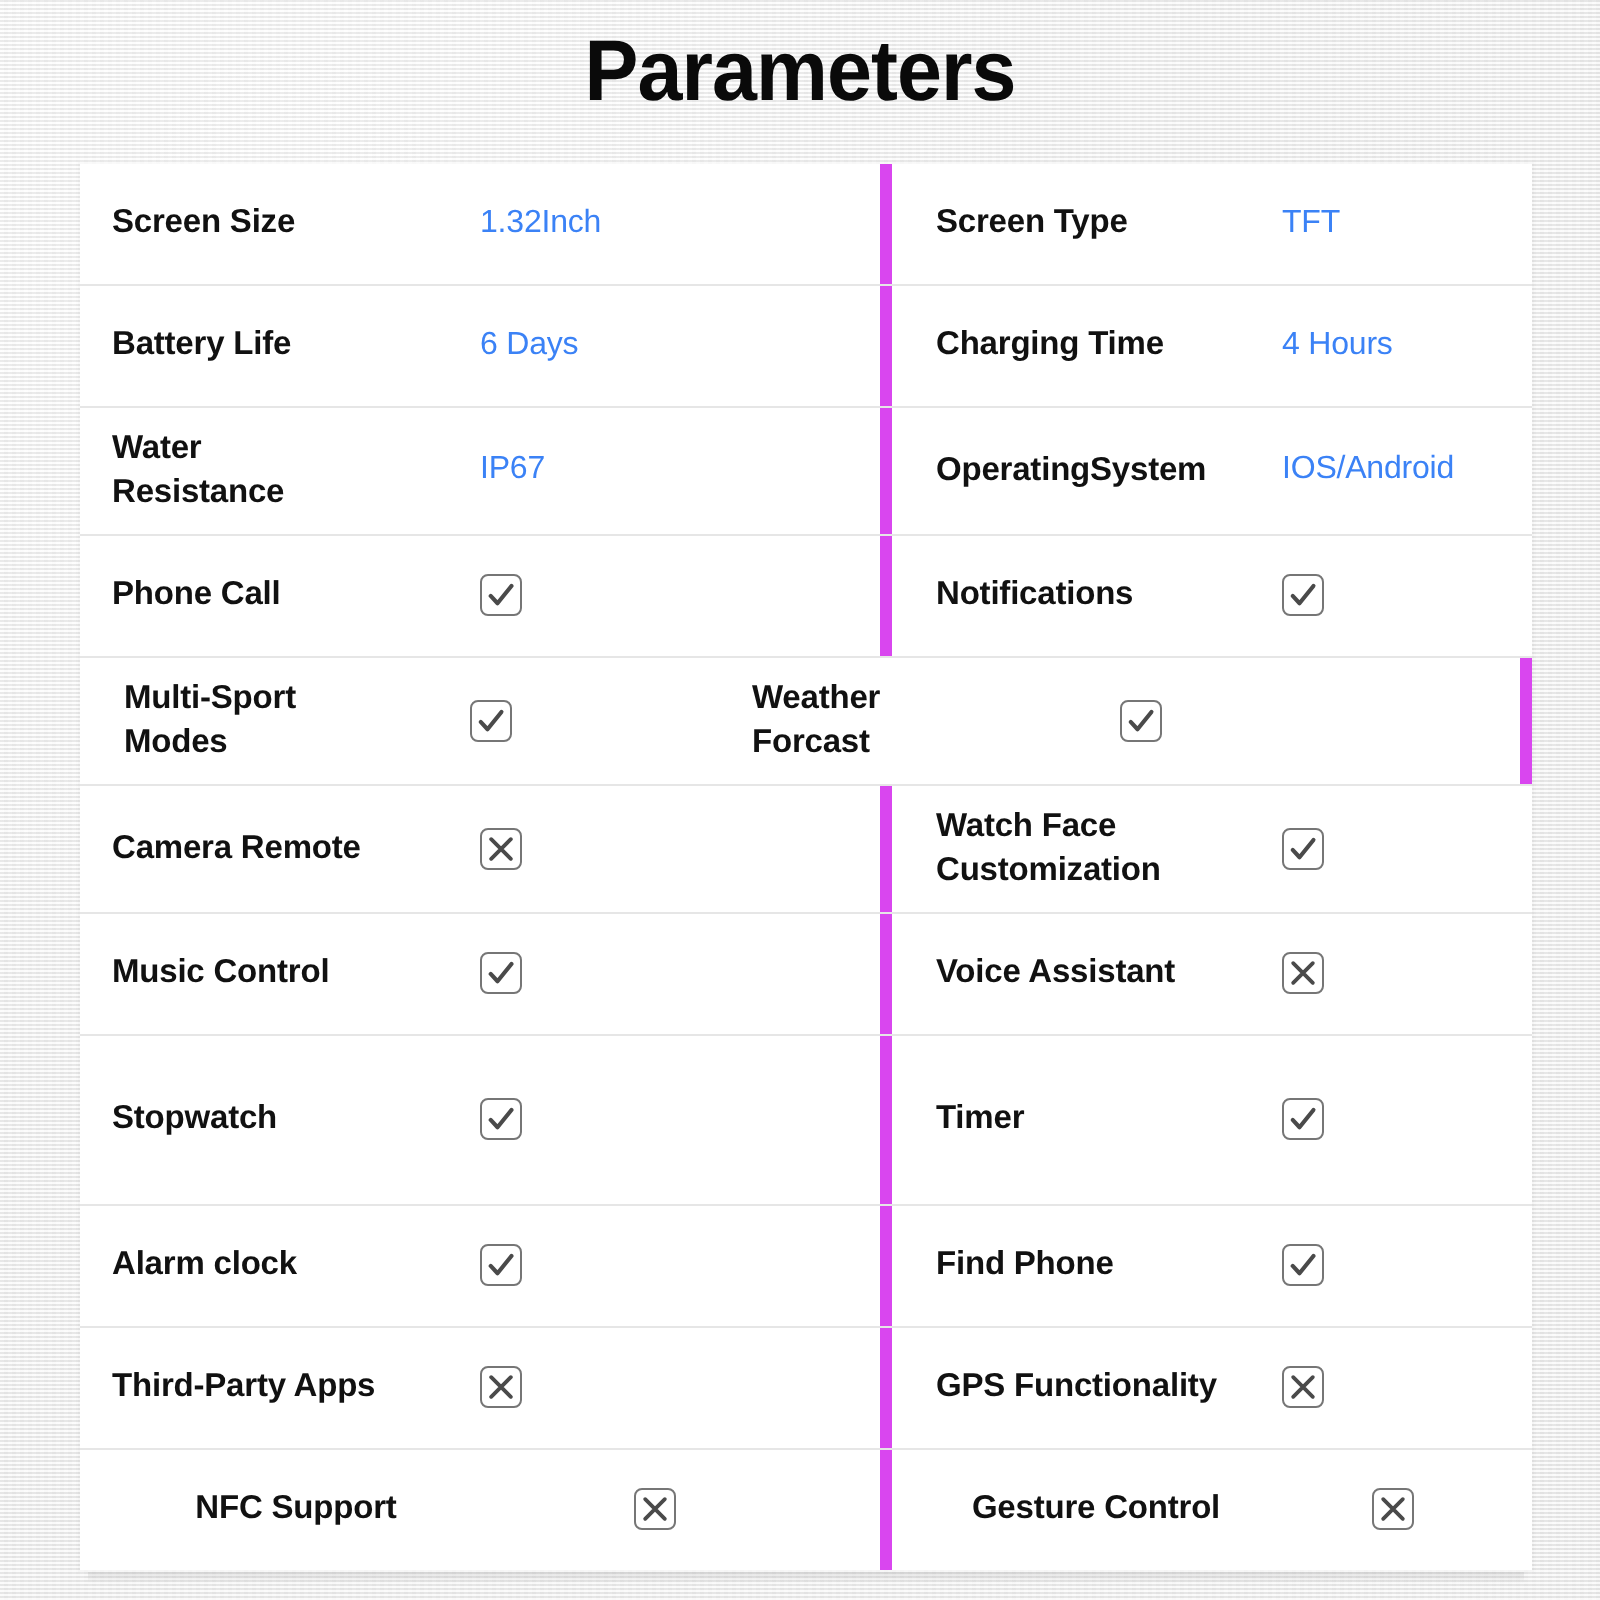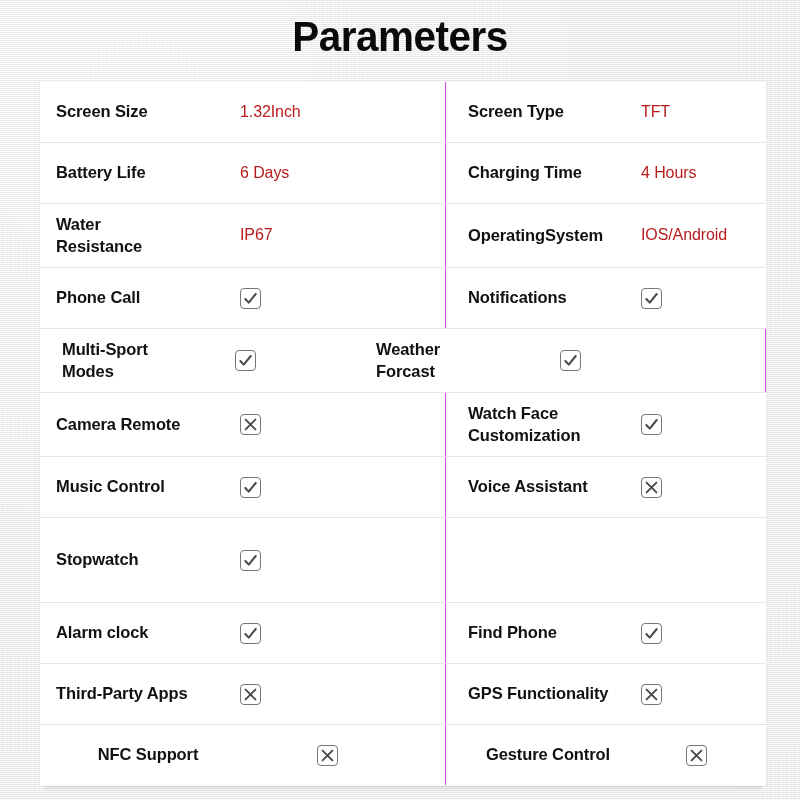--- a/index.html
+++ b/index.html
@@ -60,39 +60,39 @@
   .spec-row:last-child { border-bottom: none; text-align: center; }
 
   .spec-cell {
     display: flex;
     align-items: center;
     min-height: 60px;
     padding: 6px 0;
   }
   .spec-cell.left {
     width: 406px;
-    border-right: 1px solid #d946ef;
+    border-right: 6px solid #d946ef;
   }
   .spec-cell.right {
     width: 320px;
     gap: 13px;
   }
 
   .cell-label {
     font-size: 16.5px;
     font-weight: 700;
     color: #111;
     line-height: 1.28;
     white-space: pre-line;
     letter-spacing: -0.1px;
   }
   .cell-value {
     font-size: 16px;
     font-weight: 400;
-    color: #b91c1c;
+    color: #3b82f6;
     line-height: 1.28;
     letter-spacing: -0.1px;
   }
 
   
   .spec-cell.left .cell-label { width: 200px; padding-left: 16px; }
   .spec-cell.left .cell-value { width: 174px; }
 
   
   .spec-cell.right .cell-label { width: 182px; padding-left: 22px; }
@@ -229,20 +229,26 @@
               </svg></span></span>
         </div>
       </div>
       <div class="spec-row row-xtall">
         <div class="spec-cell left">
           <span class="cell-label">Stopwatch</span>
           <span class="cell-value"><span class="check-box"><svg viewBox="0 0 24 24" aria-hidden="true">
                 <path d="M5.5 12.6 L9.8 17.2 L18.6 6.3" fill="none" stroke="#4a4a4a" stroke-width="2.6" stroke-linecap="round" stroke-linejoin="round"></path>
               </svg></span></span>
         </div>
+        <div class="spec-cell right">
+          <span class="cell-label">Timer</span>
+          <span class="cell-value"><span class="check-box"><svg viewBox="0 0 24 24" aria-hidden="true">
+                <path d="M5.5 12.6 L9.8 17.2 L18.6 6.3" fill="none" stroke="#4a4a4a" stroke-width="2.6" stroke-linecap="round" stroke-linejoin="round"></path>
+              </svg></span></span>
+        </div>
       </div>
       <div class="spec-row">
         <div class="spec-cell left">
           <span class="cell-label">Alarm clock</span>
           <span class="cell-value"><span class="check-box"><svg viewBox="0 0 24 24" aria-hidden="true">
                 <path d="M5.5 12.6 L9.8 17.2 L18.6 6.3" fill="none" stroke="#4a4a4a" stroke-width="2.6" stroke-linecap="round" stroke-linejoin="round"></path>
               </svg></span></span>
         </div>
         <div class="spec-cell right">
           <span class="cell-label">Find Phone</span>

